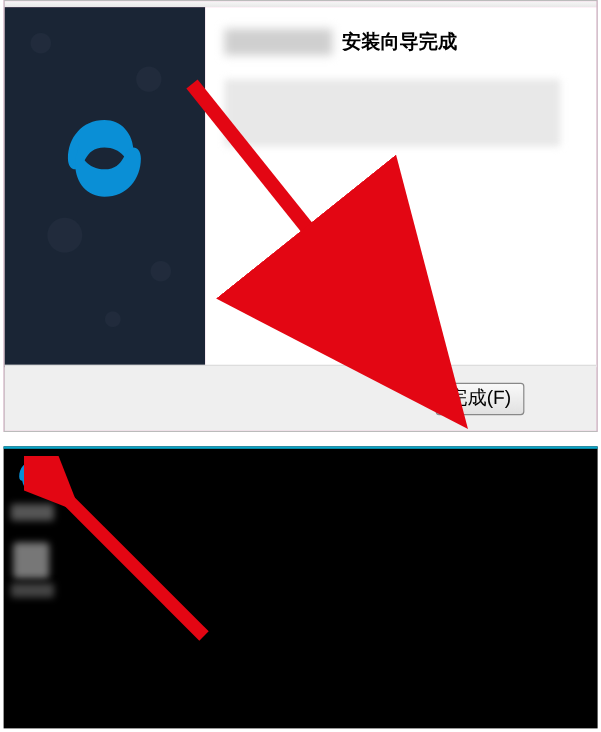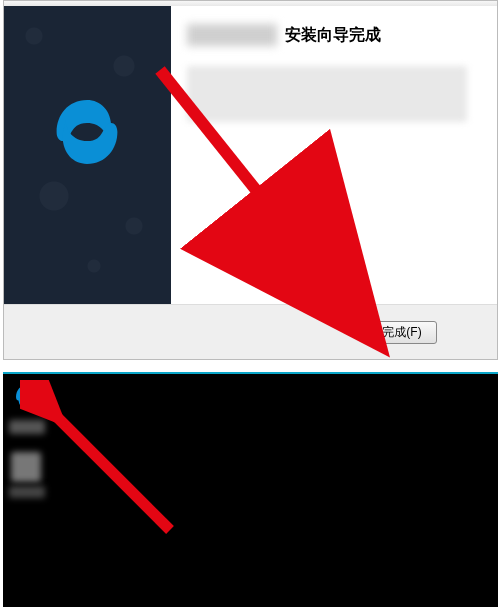--- a/index.html
+++ b/index.html
@@ -90,21 +90,21 @@
     background: #efefef;
     border-top: 1px solid #ddd;
     display: flex;
     align-items: center;
     justify-content: flex-end;
     padding-right: 60px;
   }
   .finish-btn {
     min-width: 70px;
     padding: 2px 10px;
-    font-size: 12px;
+    font-size: 16px;
     background: linear-gradient(#f9f9f9,#e1e1e1);
     border: 1px solid #888;
     border-radius: 3px;
     cursor: pointer;
     font-family: inherit;
   }
 
   
   .desktop-dark {
     position: absolute;

